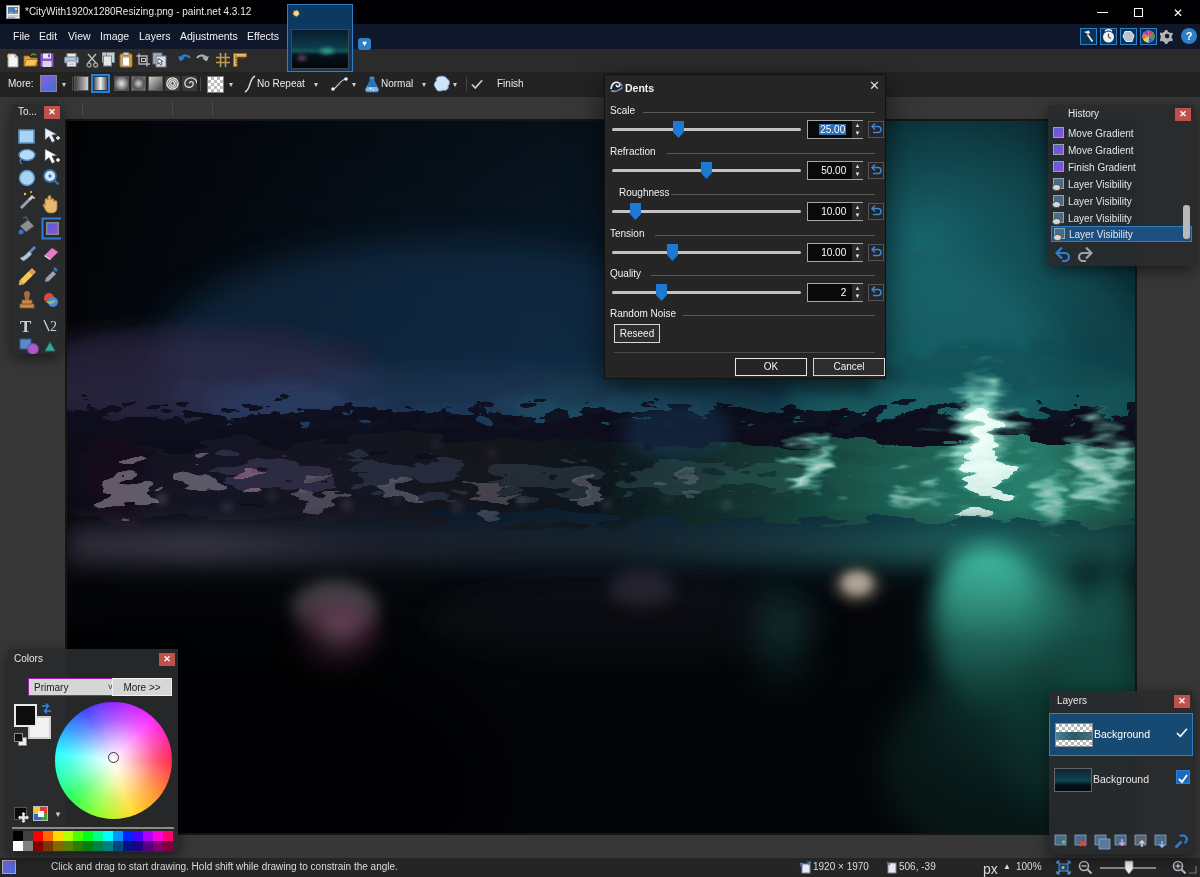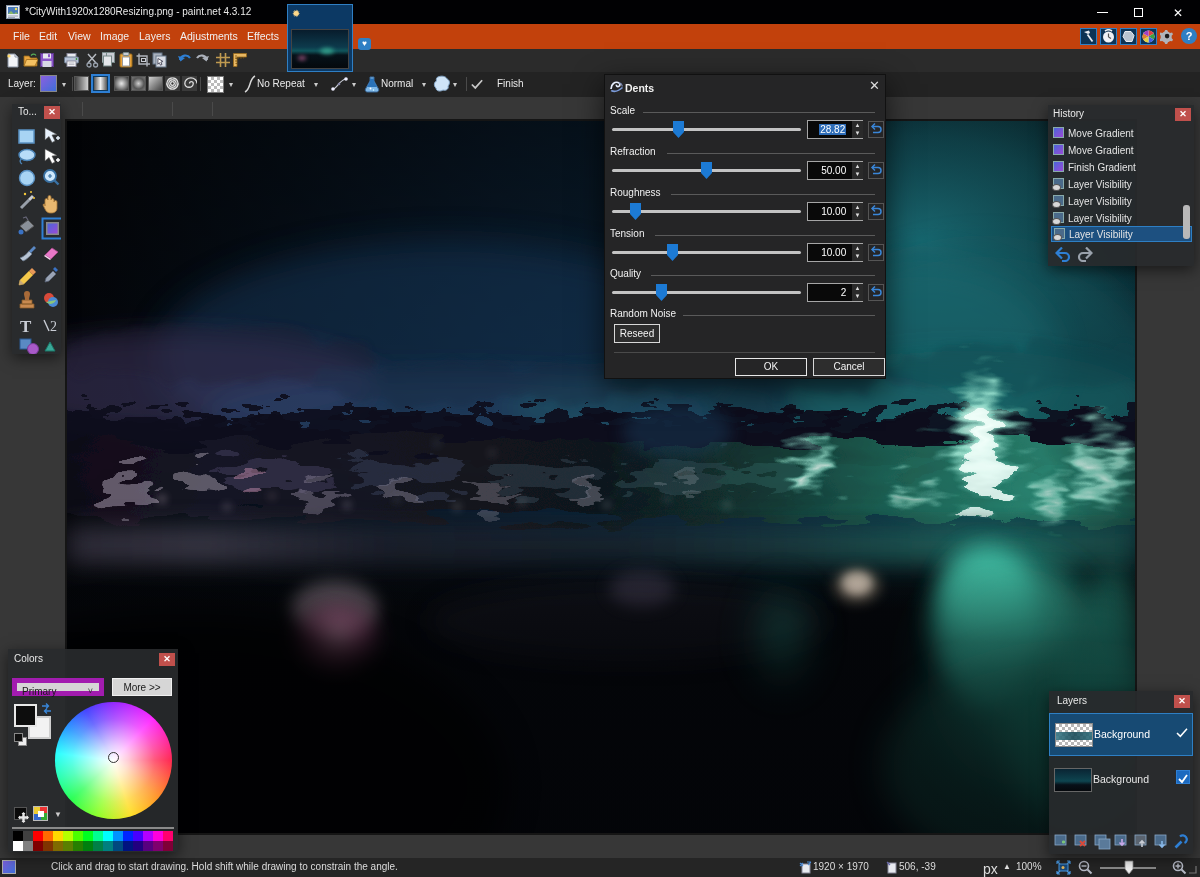--- a/index.html
+++ b/index.html
@@ -1,21 +1,21 @@
 <!DOCTYPE html>
 <html><head>
 <meta charset="utf-8">
 <style>
 * { margin:0; padding:0; box-sizing:border-box; }
 html,body { width:1200px; height:877px; overflow:hidden; background:#393939; font-family:"Liberation Sans", sans-serif; }
 #app { position:relative; width:1200px; height:875px; background:#373737; }
 .abs { position:absolute; }
 
 #titlebar { left:0; top:0; width:1200px; height:24px; background:#010103; color:#e9e9e9; }
-#menubar { left:0; top:24px; width:1200px; height:25px; background:#c2410c; }
+#menubar { left:0; top:24px; width:1200px; height:25px; background:#0f172a; }
 #toolbar1 { left:0; top:49px; width:1200px; height:23px; background:#2b2b2b; }
 #toolbar2 { left:0; top:72px; width:1200px; height:25px; background:#232323; }
 #statusbar { left:0; top:858px; width:1200px; height:19px; background:#252525; color:#dcdcdc; }
 .menuitem { position:absolute; top:0; height:25px; line-height:25px; color:#f0f0f0; font-size:10.5px; }
 .ttxt { font-size:10px; color:#eaeaea; }
 .sep1 { position:absolute; top:53px; width:1px; height:14px; background:#4a4a4a; }
 .sep2 { position:absolute; top:77px; width:1px; height:14px; background:#4a4a4a; }
 
 #canvasbox { left:65px; top:119px; width:1072px; height:716px; background:#151515; }
 #canvas { left:67px; top:121px; width:1068px; height:712px; }
@@ -384,21 +384,21 @@
         <path d="M4.5,0 V14 M9.5,0 V14 M0,4.5 H14 M0,9.5 H14" stroke="#c09a50" stroke-width="1.6"></path>
       </svg>
     <svg class="abs" style="left:233px;top:4px;" width="14" height="14" viewBox="0 0 14 14">
         <path d="M1,1 H13 M1,1 V13 M1,1 H1" stroke="#caa05a" stroke-width="0"></path>
         <path d="M0.5,0.5 H13.5 V4 H4 V13.5 H0.5 z" fill="#e8b864" stroke="#9a6a1a" stroke-width="0.8"></path>
         <path d="M3,4 v2 M5.5,4 v1.5 M8,4 v2 M10.5,4 v1.5 M4,3 h-2 M4,5.5 h-1.5 M4,8 h-2 M4,10.5 h-1.5" stroke="#7a5010" stroke-width="0.8"></path>
       </svg>
   </div>
 
   <div class="abs" id="toolbar2">
-    <div class="abs ttxt" style="left:8px;top:6px;">Layer:</div>
+    <div class="abs ttxt" style="left:8px;top:6px;">More:</div>
     <div class="abs" style="left:40px;top:3px;width:17px;height:17px;background:linear-gradient(135deg,#8a5fe0,#3f6fd8);border:1px solid #888;"></div>
     <div class="abs" style="left:62px;top:8px;color:#ccc;font-size:8px;">▾</div>
     <div class="sep2" style="left:72px;top:5px;height:14px;"></div>
     <div class="abs" style="left:74px;top:4px;width:15px;height:15px;background:linear-gradient(90deg,#404040,#d0d0d0);border:1px solid #555;"></div>
     <div class="abs" style="left:91px;top:2px;width:19px;height:19px;border:2px solid #2e7fd4;background:#0e3a60;">
         <div style="position:absolute;left:1px;top:1px;width:13px;height:13px;background:linear-gradient(90deg,#555 0%,#eee 50%,#555 100%);"></div>
       </div>
     <div class="abs" style="left:114px;top:4px;width:15px;height:15px;background:radial-gradient(circle,#e0e0e0 5%,#454545 90%);border:1px solid #555;"></div>
     <div class="abs" style="left:131px;top:4px;width:15px;height:15px;background:radial-gradient(circle at 50% 50%,#d0d0d0 0%,#555 60%,#777 100%);border:1px solid #555;"></div>
     <div class="abs" style="left:148px;top:4px;width:15px;height:15px;background:linear-gradient(135deg,#d0d0d0,#454545);border:1px solid #555;"></div>
@@ -544,21 +544,21 @@
       <defs>
           <linearGradient id="gsel" x1="0" y1="0" x2="1" y2="1">
             <stop offset="0" stop-color="#4a66d8"></stop>
             <stop offset="1" stop-color="#9a4ad8"></stop>
           </linearGradient>
         </defs>
     </svg>
   </div>
 
   <div class="panel" id="history">
-    <div class="ptitle" style="left:5px;top:3px;">History</div>
+    <div class="ptitle" style="left:20px;top:3px;">History</div>
     <div class="pclose" style="right:3px;top:3px;">✕</div>
     <div class="hitem" style="top:21px;"><span class="hic g"></span>Move Gradient</div>
     <div class="hitem" style="top:38px;"><span class="hic g"></span>Move Gradient</div>
     <div class="hitem" style="top:55px;"><span class="hic g"></span>Finish Gradient</div>
     <div class="hitem" style="top:72px;"><span class="hic v"></span>Layer Visibility</div>
     <div class="hitem" style="top:89px;"><span class="hic v"></span>Layer Visibility</div>
     <div class="hitem" style="top:106px;"><span class="hic v"></span>Layer Visibility</div>
     <div class="hitem sel" style="top:121px;"><span class="hic v"></span>Layer Visibility</div>
     <div class="abs" style="left:135px;top:100px;width:7px;height:34px;background:#b8b8b8;border-radius:3px;"></div>
     <svg class="abs" style="left:7px;top:142px;" width="17" height="15" viewBox="0 0 17 15">
@@ -606,21 +606,21 @@
       <path d="M88,14 v-6 m-2.5,2.5 l2.5,-2.5 l2.5,2.5" stroke="#c8ccd4" stroke-width="1.6" fill="none"></path>
       <path d="M108,8 v6 m-2.5,-2.5 l2.5,2.5 l2.5,-2.5" stroke="#88b8e8" stroke-width="1.6" fill="none"></path>
       <path d="M121.5,14.5 L127.5,8.5" stroke="#2e7fd4" stroke-width="2.6" fill="none"></path>
         <path d="M126,3.5 a4,4 0 1 1 4.5,6.5" stroke="#2e7fd4" stroke-width="2.2" fill="none"></path>
     </svg>
   </div>
 
   <div class="panel" id="colors">
     <div class="ptitle" style="left:6px;top:4px;">Colors</div>
     <div class="pclose" style="right:3px;top:4px;">✕</div>
-    <div class="abs" style="left:4px;top:29px;width:92px;height:18px;background:#d6d6d6;border:5px solid #a21caf;color:#1a1a1a;font-size:10px;line-height:17px;padding-left:5px;">Primary<span style="position:absolute;right:6px;top:0;font-size:9px;color:#333;">˅</span></div>
+    <div class="abs" style="left:20px;top:29px;width:92px;height:18px;background:#d6d6d6;border:1px solid #a21caf;color:#1a1a1a;font-size:10px;line-height:17px;padding-left:5px;">Primary<span style="position:absolute;right:6px;top:0;font-size:9px;color:#333;">˅</span></div>
     <div class="abs" style="left:104px;top:29px;width:60px;height:18px;background:#d6d6d6;border:1px solid #f0f0f0;color:#1a1a1a;font-size:10px;text-align:center;line-height:17px;">More &gt;&gt;</div>
     <div class="abs" style="left:6px;top:55px;width:23px;height:23px;background:#0d0d0d;border:2px solid #e8e8e8;z-index:2;"></div>
     <div class="abs" style="left:20px;top:67px;width:23px;height:23px;background:#f2f2f2;border:2px solid #cfcfcf;z-index:1;"></div>
     <svg class="abs" style="left:32px;top:53px;z-index:3;" width="13" height="13" viewBox="0 0 13 13">
         <path d="M2,4 h6 m-2,-2.5 l2.5,2.5 l-2.5,2.5 M11,9 H5 m2,-2.5 L4.5,9 L7,11.5" fill="none" stroke="#3a86d8" stroke-width="1.4"></path>
       </svg>
     <div class="abs" style="left:6px;top:84px;width:9px;height:9px;background:#111;border:1px solid #888;z-index:1;"></div>
     <div class="abs" style="left:10px;top:88px;width:9px;height:9px;background:#eee;border:1px solid #888;"></div>
 
     <div class="abs" style="left:47px;top:53px;width:117px;height:117px;border-radius:50%;background:conic-gradient(from 0deg, #8000ff,#ff00ff 12%,#ff0030 25%,#ff8000 36%,#ffd800 45%,#80ff00 54%,#00ff30 63%,#00ffa0 70%,#00ffff 77%,#0080ff 85%,#2020ff 92%,#8000ff 100%);"></div>
@@ -650,21 +650,21 @@
     </svg>
     <div class="abs" style="left:20px;top:7px;font-size:10.5px;font-weight:bold;color:#f0f0f0;">Dents</div>
     <div class="abs" style="left:264px;top:3px;font-size:13px;color:#ddd;">✕</div>
 
     <div class="dlabel" style="left:5px;top:30px;">Scale</div>
       <div class="dline" style="left:38px;top:37px;width:232px;"></div>
     <div class="track" style="top:53px;"></div>
     <svg class="thumb" style="left:68px;top:46px;" width="11" height="17" viewBox="0 0 11 17">
         <path d="M0,0 H11 V11 L5.5,17 L0,11 Z" fill="#1c7ad4"></path>
       </svg>
-    <div class="valbox" style="top:45px;"><span style="background:#2e6db8;color:#fff;padding:0 1px;">28.82</span>&nbsp;</div>
+    <div class="valbox" style="top:45px;"><span style="background:#2e6db8;color:#fff;padding:0 1px;">25.00</span>&nbsp;</div>
     <div class="spin" style="top:46px;">
         <div style="color:#ddd;font-size:6px;text-align:center;line-height:8px;">▲</div>
         <div style="color:#ddd;font-size:6px;text-align:center;line-height:8px;">▼</div>
       </div>
     <div class="resetbtn" style="top:46px;"><svg width="14" height="15" viewBox="0 0 14 15">
           <path d="M3.5,4.5 H9 a3 3 0 0 1 0,6 H4" fill="none" stroke="#3a86d8" stroke-width="1.5"></path>
           <path d="M6,1.5 L3,4.5 L6,7.5" fill="none" stroke="#3a86d8" stroke-width="1.5"></path>
         </svg></div>
 
     <div class="dlabel" style="left:5px;top:71px;">Refraction</div>
@@ -676,21 +676,21 @@
     <div class="valbox" style="top:86px;">50.00&nbsp;</div>
     <div class="spin" style="top:87px;">
         <div style="color:#ddd;font-size:6px;text-align:center;line-height:8px;">▲</div>
         <div style="color:#ddd;font-size:6px;text-align:center;line-height:8px;">▼</div>
       </div>
     <div class="resetbtn" style="top:87px;"><svg width="14" height="15" viewBox="0 0 14 15">
           <path d="M3.5,4.5 H9 a3 3 0 0 1 0,6 H4" fill="none" stroke="#3a86d8" stroke-width="1.5"></path>
           <path d="M6,1.5 L3,4.5 L6,7.5" fill="none" stroke="#3a86d8" stroke-width="1.5"></path>
         </svg></div>
 
-    <div class="dlabel" style="left:5px;top:112px;">Roughness</div>
+    <div class="dlabel" style="left:14px;top:112px;">Roughness</div>
       <div class="dline" style="left:66px;top:119px;width:204px;"></div>
     <div class="track" style="top:135px;"></div>
     <svg class="thumb" style="left:25px;top:128px;" width="11" height="17" viewBox="0 0 11 17">
         <path d="M0,0 H11 V11 L5.5,17 L0,11 Z" fill="#1c7ad4"></path>
       </svg>
     <div class="valbox" style="top:127px;">10.00&nbsp;</div>
     <div class="spin" style="top:128px;">
         <div style="color:#ddd;font-size:6px;text-align:center;line-height:8px;">▲</div>
         <div style="color:#ddd;font-size:6px;text-align:center;line-height:8px;">▼</div>
       </div>

